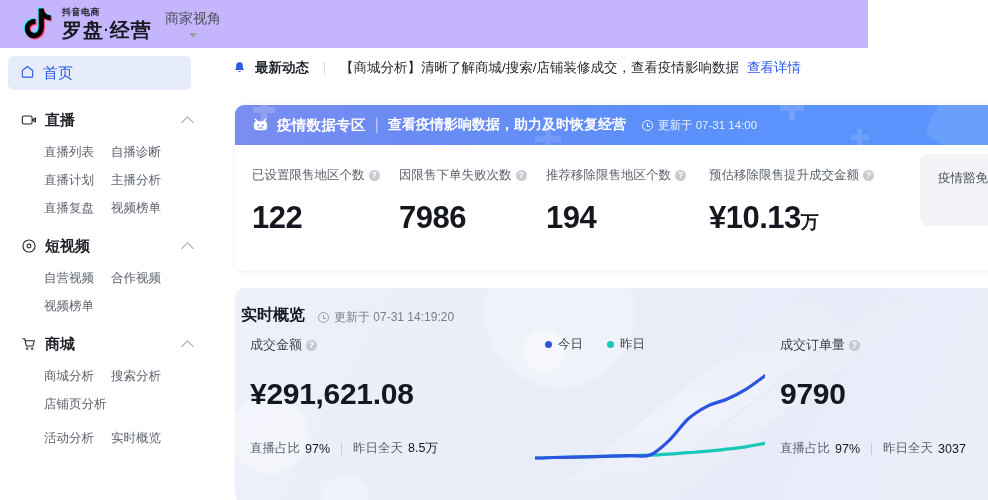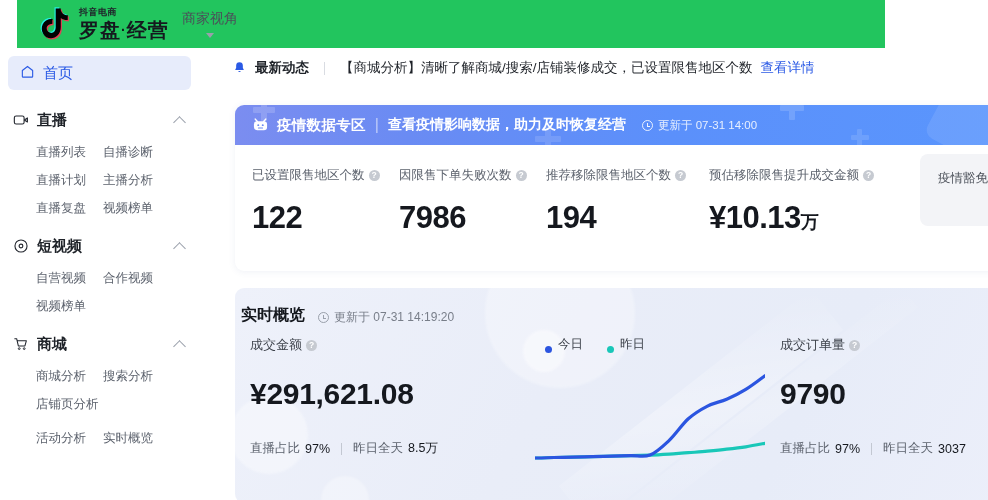--- a/index.html
+++ b/index.html
@@ -5,21 +5,21 @@
   * { margin:0; padding:0; box-sizing:border-box; }
   html,body { width:988px; height:500px; overflow:hidden; }
   body {
     font-family:"Liberation Sans","DejaVu Sans",sans-serif;
     background:#ffffff; color:#1f2329;
     -webkit-font-smoothing:antialiased;
   }
   #app { position:relative; width:988px; height:500px; }
 
   
-  .topbar { position:absolute; left:17px; top:0; width:868px; height:48px; background:#22c55e; }
+  .topbar { position:absolute; left:0; top:0; width:868px; height:48px; background:#c4b5fd; }
   .brand { position:absolute; left:18px; top:5px; display:flex; align-items:center; gap:8px; }
   .note-logo { width:36px; height:38px; position:relative; }
   .brand-txt { display:flex; flex-direction:column; justify-content:center; line-height:1; }
   .brand-sup { font-size:9px; color:#20232a; letter-spacing:.5px; font-weight:700; margin-bottom:3px; }
   .brand-main { font-size:20px; font-weight:800; color:#15181e; letter-spacing:1px; }
   .brand-main .dot { font-weight:700; font-size:14px; vertical-align:2px; }
   .perspective { position:absolute; left:165px; top:10px; display:flex; align-items:center; gap:5px;
                  font-size:14px; color:#4b5059; cursor:pointer;flex-direction:column; }
   .caret-dn { width:0;height:0;border-left:4px solid transparent;border-right:4px solid transparent;
               border-top:5px solid #9aa0ab; }
@@ -102,21 +102,21 @@
   .metric.right { left:545px; }
   .m-lbl { display:flex; align-items:center; gap:4px; font-size:13px; color:#3d424b; }
   .m-val { margin-top:23px; font-size:30px; font-weight:700; color:#15181e; letter-spacing:-.3px;
            white-space:nowrap; }
   .m-foot { position:absolute; top:152px; display:flex; align-items:center; font-size:12.5px; color:#5c626d;
             white-space:nowrap; }
   .m-foot .vsep { width:1px; height:12px; background:#c3c8d2; margin:0 11px; }
   .m-foot b { font-weight:400; color:#15181e; margin-left:5px; }
 
   .legend { position:absolute; left:310px; top:48px; display:flex; gap:24px; align-items:center; }
-  .lg { display:flex; align-items:flex-end; gap:6px; font-size:12.5px; color:#3d424b; }
+  .lg { display:flex; align-items:center; gap:6px; font-size:12.5px; color:#3d424b; }
   .lg .d { width:7px; height:7px; border-radius:50%; }
 
   .spark { position:absolute; left:300px; top:68px; width:230px; height:110px; }
 </style>
 </head>
 <body>
 
 <div id="app">
 
   <div class="topbar">
@@ -145,21 +145,21 @@
   <div class="sidebar">
     <div class="nav-home">
       <span>
         <svg width="15" height="15" viewBox="0 0 16 16" fill="none">
           <path d="M2.5 7L8 2.6 13.5 7v6.2a.8.8 0 0 1-.8.8H3.3a.8.8 0 0 1-.8-.8V7z" stroke="#2b5ae5" stroke-width="1.2" stroke-linejoin="round"></path>
         </svg>
       </span>
       <span>首页</span>
     </div>
 
-    <div style="position:absolute;top:52px;left:0;width:200px;">
+    <div style="position:absolute;top:52px;left:8px;width:200px;">
 
       <div class="group">
         <div class="group-head">
           <span class="group-ic">
             <svg width="16" height="16" viewBox="0 0 18 18" fill="none">
               <rect x="1.5" y="4.5" width="11" height="9" rx="2" stroke="#22262e" stroke-width="1.25"></rect>
               <path d="M12.8 9l3.4-2.3v4.6L12.8 9z" stroke="#22262e" stroke-width="1.25" stroke-linejoin="round"></path>
             </svg>
           </span>
           <span class="group-title">直播</span>
@@ -226,21 +226,21 @@
 
     <div class="notice">
       <span class="bell">
         <svg width="13" height="14" viewBox="0 0 14 15">
           <path d="M7 1.2a3.6 3.6 0 0 0-3.6 3.6v2.5L2.3 9.6h9.4l-1.1-2.3V4.8A3.6 3.6 0 0 0 7 1.2z" fill="#2b5ae5"></path>
           <path d="M5.6 10.8a1.45 1.45 0 0 0 2.8 0H5.6z" fill="#2b5ae5"></path>
         </svg>
       </span>
       <span class="notice-tag">最新动态</span>
       <span class="notice-sep"></span>
-      <span class="notice-txt">【商城分析】清晰了解商城/搜索/店铺装修成交，已设置限售地区个数</span>
+      <span class="notice-txt">【商城分析】清晰了解商城/搜索/店铺装修成交，查看疫情影响数据</span>
       <span class="notice-link">查看详情</span>
     </div>
 
     <div class="covid-card">
 
       <div class="covid-banner">
         <span class="cross" style="left:18px;top:-6px;width:22px;height:22px;">
           <i style="left:8px;top:0;width:6px;height:22px;"></i>
             <i style="left:0;top:8px;width:22px;height:6px;"></i>
         </span>

